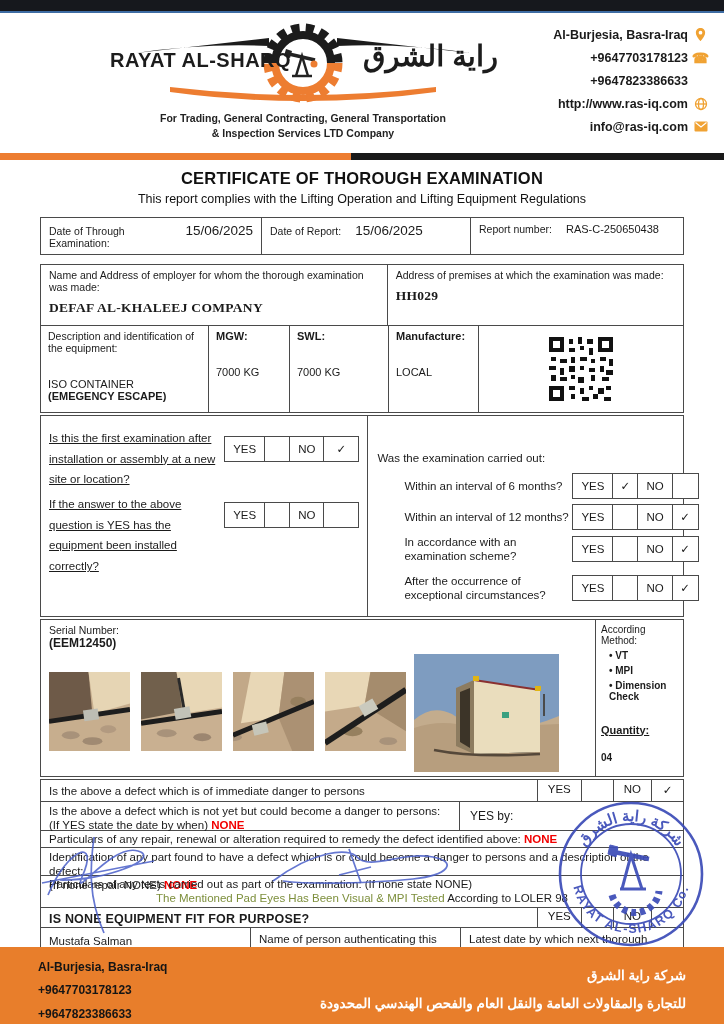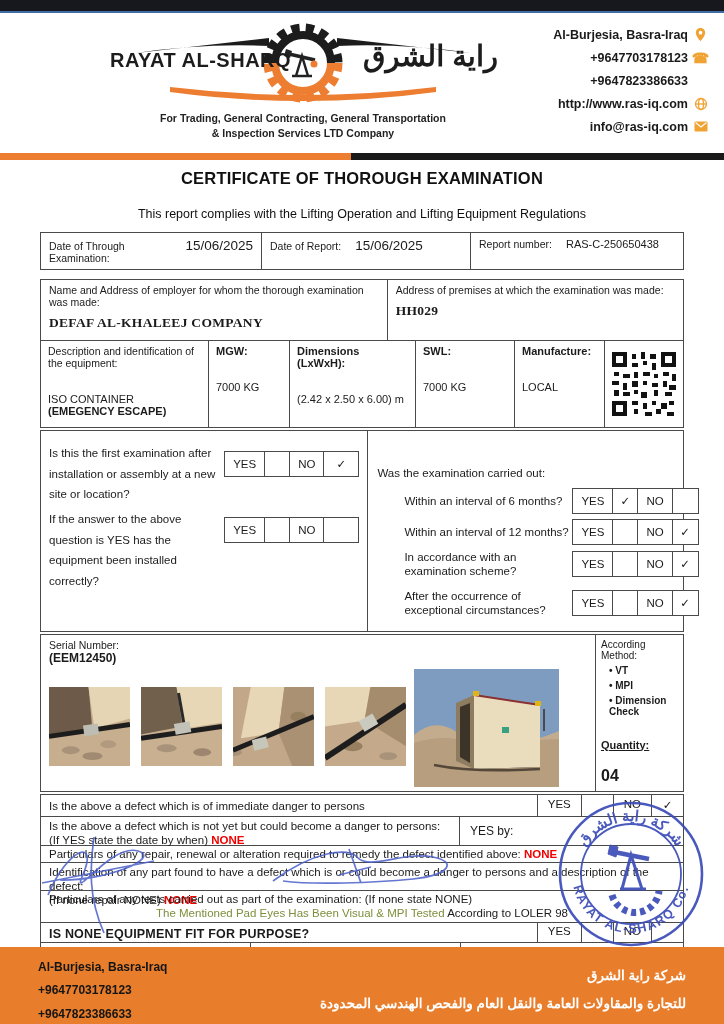--- a/index.html
+++ b/index.html
@@ -16,21 +16,21 @@
   .brand-en { position:absolute; left:2px; top:32px; font-size:20px; font-weight:800; color:#1c1c1c; letter-spacing:.5px; white-space:nowrap; }
   .brand-ar { position:absolute; right:0px; top:22px; font-size:29px; font-weight:bold; color:#1c1c1c; white-space:nowrap; }
   .tagline { text-align:center; font-weight:bold; font-size:10.5px; color:#232323; line-height:1.4; }
   .contact-block { margin-left:auto; padding-top:10px; font-size:12.5px; font-weight:bold; color:#1a1a1a; }
   .contact-line { display:flex; justify-content:flex-end; align-items:center; gap:5px; margin-bottom:8px; white-space:nowrap; }
   .cicon { width:15px; height:15px; display:inline-flex; align-items:center; justify-content:center; color:#f0a233; font-size:14px; }
 
   .divider { height:7px; background:linear-gradient(90deg,#ED7D31 0 48.5%, #191919 48.5% 100%); }
 
   .title { text-align:center; font-size:16.5px; font-weight:bold; color:#111; margin-top:9px; letter-spacing:.2px; }
-  .subtitle { text-align:center; font-size:12.5px; color:#111; margin-top:19px; }
+  .subtitle { text-align:center; font-size:12.5px; color:#111; margin-top:4px; }
 
   .doc { margin:11px 40px 0 40px; width:644px; font-size:11.5px; color:#1b1b1b; }
   .bordered { border:1px solid #4a4a4a; }
   .lbl { font-size:10.5px; }
   .red { color:#f20000; }
 
   
   .meta-row { display:flex; margin-top:0; }
   .meta-cell { display:flex; align-items:baseline; gap:14px; padding:5px 8px; border-right:1px solid #4a4a4a; }
   .meta-cell:last-child { border-right:none; }
@@ -54,38 +54,38 @@
   .mini-tbl { display:flex; border:1px solid #4a4a4a; font-size:11.5px; background:#fff; height:26px; flex:none; }
   .mini-cell { padding:0 8px; border-right:1px solid #4a4a4a; display:flex; align-items:center; }
   .mini-cell:last-child { border-right:none; }
   .mini-mark { width:25px; justify-content:center; padding:0 2px; }
   .mini-mark-w { width:34px; justify-content:center; padding:0 2px; }
 
   
   .box3 { margin-top:2px; display:flex; }
   .b3-left { width:51%; border-right:1px solid #4a4a4a; padding:12px 8px 8px 8px; }
   .q-row { display:flex; gap:4px; }
-  .q-text { width:180px; line-height:1.8; }
+  .q-text { width:180px; line-height:1.8;text-decoration:underline; }
   .b3-right { flex:1; padding:8px 7px 8px 9px; }
   .r-head { margin-bottom:9px;margin-top:28px; }
   .r-row { display:flex; justify-content:space-between; margin-bottom:5px; align-items:center;margin-left:27px; }
   .r-text { width:168px; line-height:1.25; }
 
   
   .box4 { margin-top:2px; display:flex; min-height:154px; }
   .b4-left { flex:1; padding:4px 8px; }
   .serial-val { font-weight:bold; font-size:12px; }
   .photos { display:flex; gap:11px; align-items:flex-start; margin-top:4px; }
   .photo-s { width:81px; height:79px; margin-top:18px; flex:none; }
   .photo-l { width:145px; height:118px; margin-left:-3px; flex:none; }
   .b4-right { width:88px; border-left:1px solid #4a4a4a; padding:4px 5px; font-size:10px; }
   .method-item { font-weight:bold; padding-left:8px; margin-top:4px; }
   .method-item::before { content:"•   "; }
   .qty-lbl { font-weight:bold; text-decoration:underline; font-size:11px; margin-top:22px; }
-  .qty-val { font-weight:bold; font-size:16px; margin-top:16px; }
+  .qty-val { font-weight:bold; font-size:10px; margin-top:16px; }
 
   
   .drow { border:1px solid #4a4a4a; margin-top:-1px; }
   .drow.first { margin-top:2px; }
   .d-flex { display:flex; }
   .d-text { flex:1; padding:4px 8px; line-height:1.3; }
   .d-cell { border-left:1px solid #4a4a4a; padding:3px 10px; display:flex; align-items:flex-start; }
   .d-mark { width:32px; justify-content:center; padding:3px 2px; }
   .yesby-cell { width:224px; border-left:1px solid #4a4a4a; padding:7px 10px; font-size:12px; }
   .center-note { text-align:center; margin-top:2px; }
@@ -221,24 +221,20 @@
       </div>
       <div class="b2-rowB">
         <div class="b2-cell" style="width:168px">
           <div class="lbl">Description and identification of the equipment:</div>
           <div class="b2-val">ISO CONTAINER</div>
           <div style="font-weight:bold;font-size:11px">(EMEGENCY ESCAPE)</div>
         </div>
         <div class="b2-cell" style="width:81px">
           <div class="b2-lblb">MGW:</div>
           <div class="b2-val">7000 KG</div>
-        </div>
-        <div class="b2-cell" style="width:126px">
-          <div class="b2-lblb">Dimensions (LxWxH):</div>
-          <div class="b2-val">(2.42 x 2.50 x 6.00) m</div>
         </div>
         <div class="b2-cell" style="width:99px">
           <div class="b2-lblb">SWL:</div>
           <div class="b2-val">7000 KG</div>
         </div>
         <div class="b2-cell" style="width:90px">
           <div class="b2-lblb">Manufacture:</div>
           <div class="b2-val">LOCAL</div>
         </div>
         <div class="qr-wrap">

